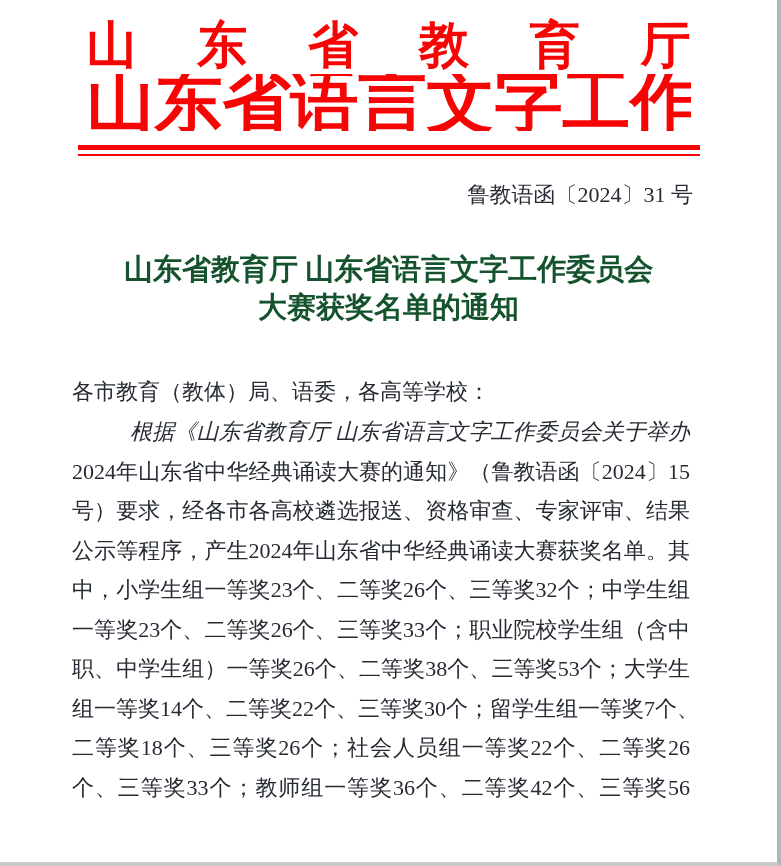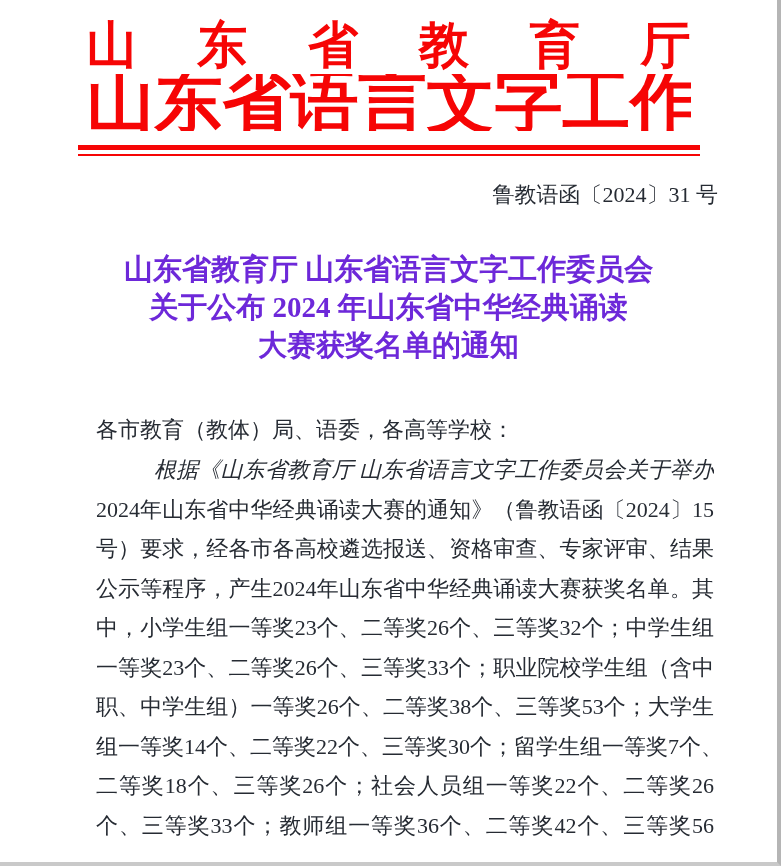--- a/index.html
+++ b/index.html
@@ -33,42 +33,42 @@
     width: 622px;
     height: 4px;
     margin: 14px auto 0 auto;
     border-top: 5px solid #f60505;
     border-bottom: 2px solid #f60505;
   }
 
   
   .doc-no {
     margin-top: 27px;
-    padding-right: 59px;
+    padding-right: 84px;
     text-align: right;
     font-size: 22px;
     line-height: 24px;
     color: #262b33;
   }
 
   
   .title {
     margin-top: 43px;
     text-align: center;
     font-weight: bold;
     font-size: 29px;
     line-height: 38px;
-    color: #6d28d9;
+    color: #14532d;
   }
   .title div { white-space: nowrap; }
 
   
   .bodytext {
     width: 618px;
-    margin-left: 96px;
+    margin-left: 72px;
     margin-top: 45px;
     color: #262b33;
     font-size: 22px;
   }
   .salutation {
     line-height: 41px;
     white-space: nowrap;
     overflow: hidden;
   }
   .para-line {
@@ -88,21 +88,20 @@
 
     <div class="org org-1">山东省教育厅</div>
     <div class="org org-2">山东省语言文字工作委员会</div>
 
     <div class="rule"></div>
 
     <div class="doc-no">鲁教语函〔2024〕31 号</div>
 
     <div class="title">
       <div>山东省教育厅 山东省语言文字工作委员会</div>
-      <div>关于公布 2024 年山东省中华经典诵读</div>
       <div>大赛获奖名单的通知</div>
     </div>
 
     <div class="bodytext">
       <div class="salutation">各市教育（教体）局、语委，各高等学校：</div>
       <div>
           <div class="para-line">根据《山东省教育厅 山东省语言文字工作委员会关于举办</div>
           <div class="para-line">2024年山东省中华经典诵读大赛的通知》（鲁教语函〔2024〕15</div>
           <div class="para-line">号）要求，经各市各高校遴选报送、资格审查、专家评审、结果</div>
           <div class="para-line">公示等程序，产生2024年山东省中华经典诵读大赛获奖名单。其</div>

